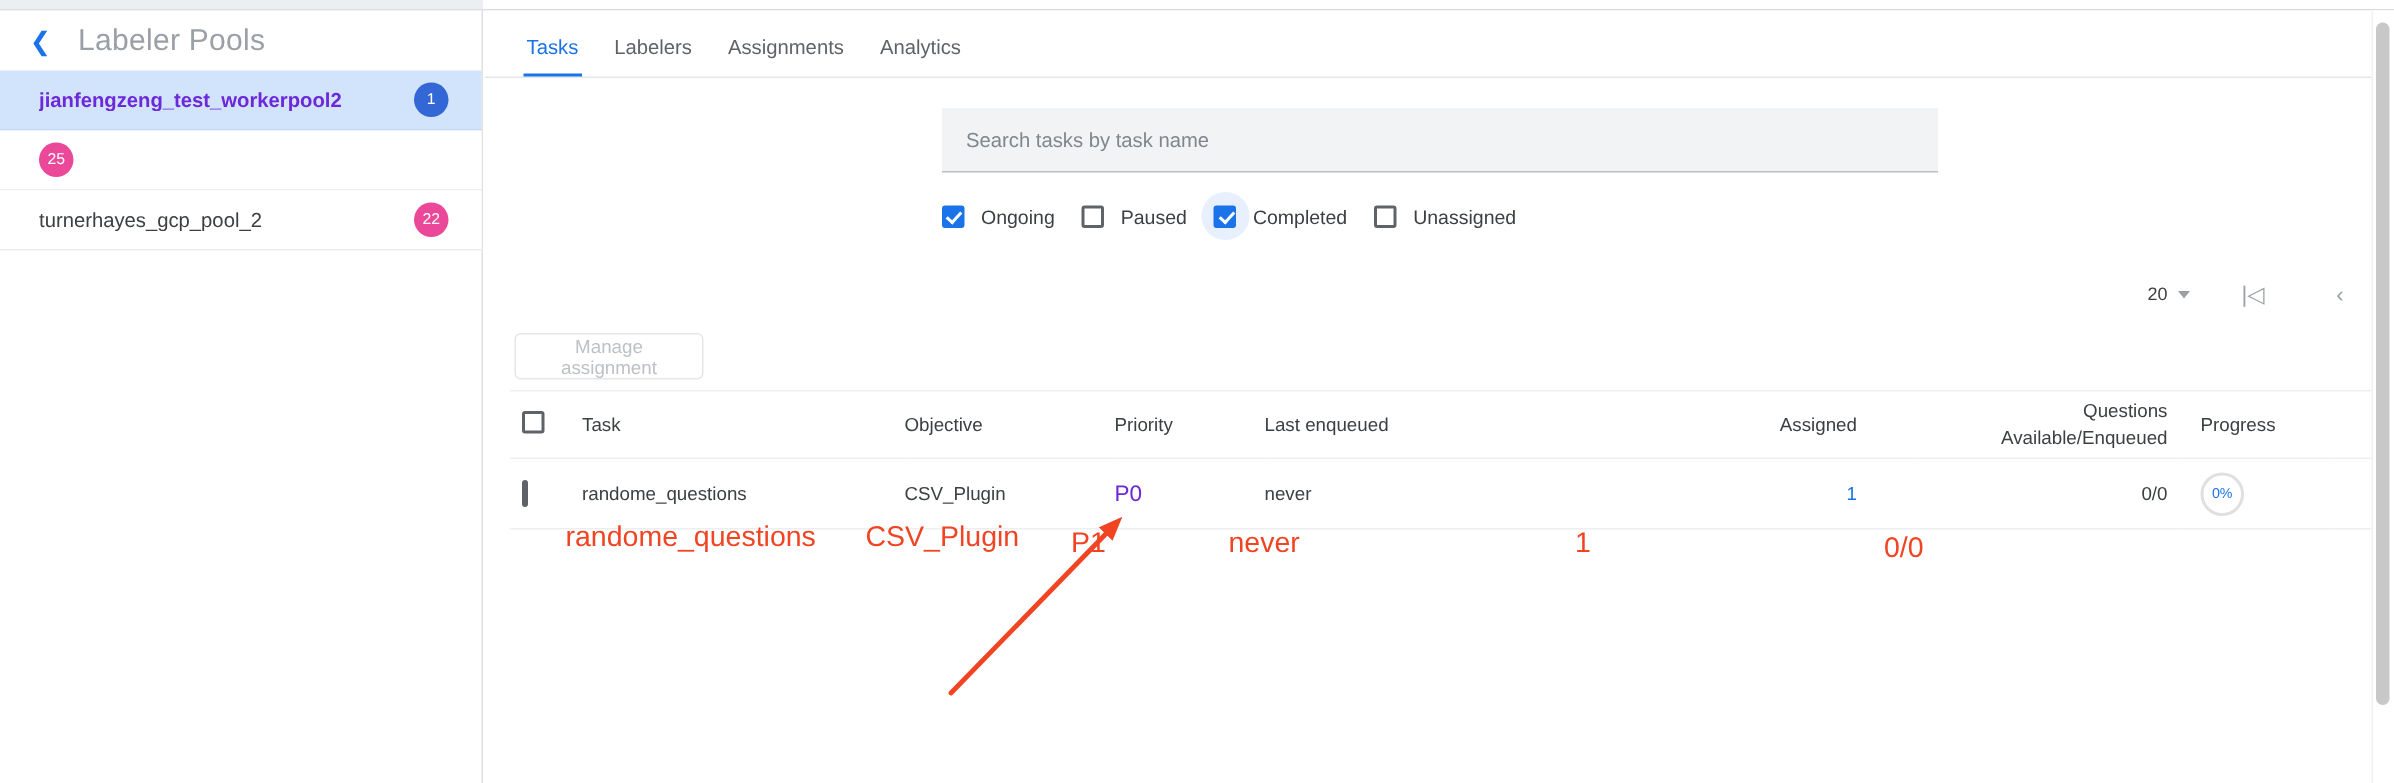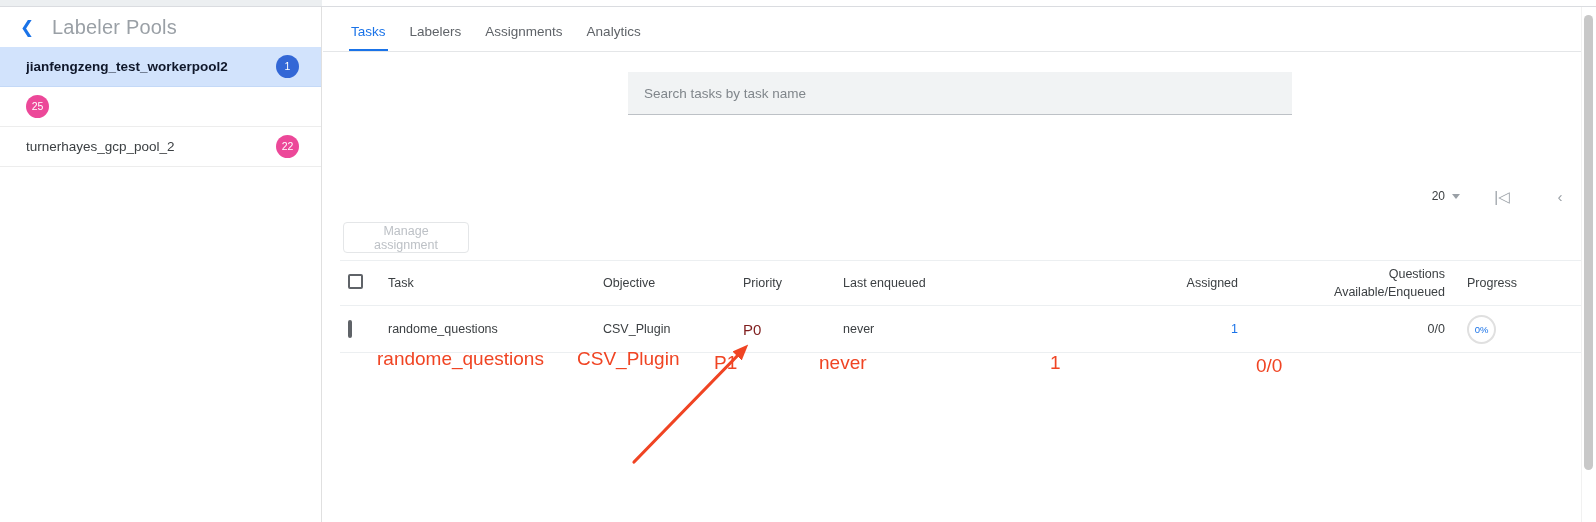--- a/index.html
+++ b/index.html
@@ -81,21 +81,21 @@
     background: #d2e3fc;
     border-bottom: 1px solid #c4d9f7;
   }
   .pool-name {
     flex: 1;
     font-size: 13.5px;
     color: #3c4043;
     white-space: nowrap;
     overflow: hidden;
   }
-  .pool-item.selected .pool-name { font-weight: 700; color: #0f172a; }
+  .pool-item.selected .pool-name { font-weight: 700; color: #6d28d9; }
   .pool-badge {
     flex: none;
     width: 23px; height: 23px;
     border-radius: 50%;
     background: #ec4899;
     color: #ffffff;
     font-size: 10.5px;
     display: flex;
     align-items: center;
     justify-content: center;
@@ -290,21 +290,21 @@
   .col-task  { width: 215px; text-align: left; }
   .col-obj   { width: 140px; text-align: left; }
   .col-pri   { width: 100px; text-align: left; }
   .col-enq   { width: 205px; text-align: left; }
   .col-asg   { width: 190px; text-align: right; padding-right: 37px !important; }
   .col-q     { width: 170px; text-align: right; padding-right: 10px !important; line-height: 1.45; }
   .col-prog  { width: 90px;  text-align: left; padding-left: 12px !important; }
   .col-act   { width: 120px; text-align: center; }
 
   .hdr-cbox { display: inline-block; }
-  .priority-p0 { color: #7f1d1d; font-size: 15px; }
+  .priority-p0 { color: #6d28d9; font-size: 15px; }
   .assigned-link { color: #1a73e8; cursor: pointer; }
 
   .progress-ring {
     width: 29px; height: 29px;
     border-radius: 50%;
     border: 2px solid #e0e0e0;
     box-sizing: border-box;
     display: flex;
     align-items: center;
     justify-content: center;
@@ -383,20 +383,40 @@
     <input id="search-input" type="text" placeholder="Search tasks by task name" style="">
   </div>
 
   <div id="tabs">
     <div class="tab active">Tasks</div>
     <div class="tab">Labelers</div>
     <div class="tab">Assignments</div>
     <div class="tab">Analytics</div>
   </div>
 
+  <div id="filters">
+    <div class="filter">
+      <span class="cbox checked"></span>
+      <span class="filter-label">Ongoing</span>
+    </div>
+    <div class="filter">
+      <span class="cbox"></span>
+      <span class="filter-label">Paused</span>
+    </div>
+    <div class="filter">
+      <span class="cbox-ring">
+        <span class="cbox checked"></span>
+      </span>
+      <span class="filter-label">Completed</span>
+    </div>
+    <div class="filter">
+      <span class="cbox"></span>
+      <span class="filter-label">Unassigned</span>
+    </div>
+  </div>
 
   <div id="pagination">
     <span id="page-size">20</span>
     <span class="caret-down"></span>
     <span class="pg-btn" id="first-page-btn">|◁</span>
     <span class="pg-btn" id="prev-page-btn">‹</span>
   </div>
 
   <button id="manage-assignment-btn">Manage assignment</button>
 

